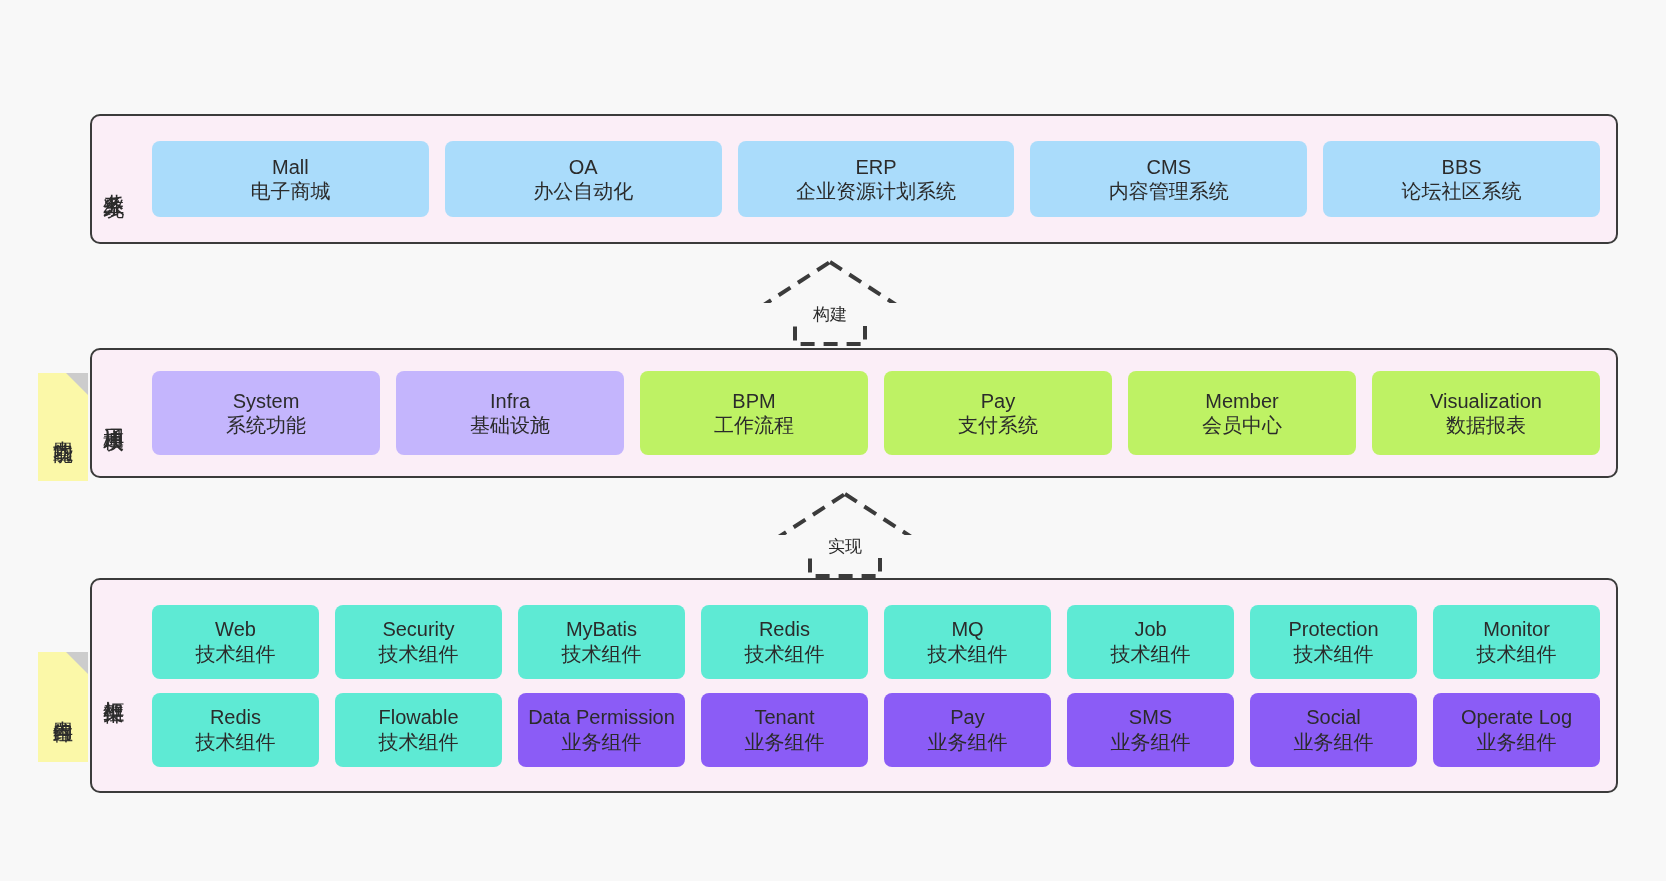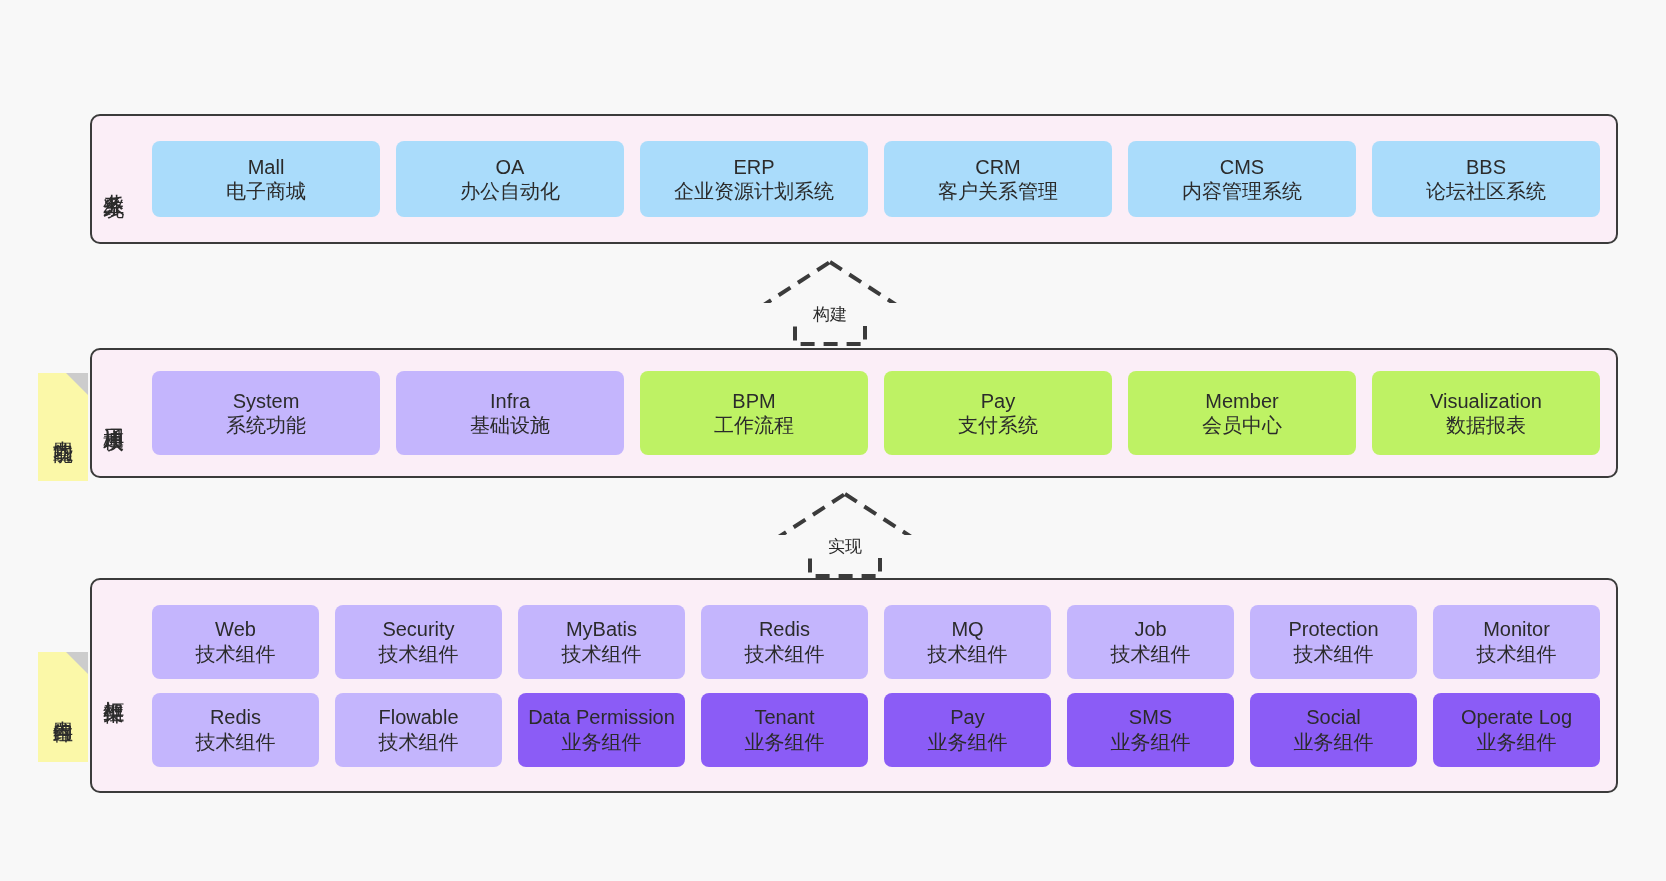--- a/index.html
+++ b/index.html
@@ -75,21 +75,21 @@
     line-height: 1.22;
     color: #2b2b2b;
     padding: 6px 4px;
   }
   .card .l1 { display: block; }
   .card .l2 { display: block; }
 
   .card.blue  { background: #aadcfb; }
   .card.red   { background: #c4b5fd; }
   .card.pink  { background: #bef264; }
-  .card.green { background: #c4b5fd; }
+  .card.green { background: #5eead4; }
   .card.lgreen{ background: #8b5cf6; }
 
   .h-biz  { height: 76px; }
   .h-mod  { height: 84px; }
   .h-comp { height: 74px; }
 
   
   .note {
     position: absolute;
     box-sizing: border-box;
@@ -146,24 +146,20 @@
     </div>
     <div class="card blue h-biz">
       <span class="l1">OA</span>
       <span class="l2">办公自动化</span>
     </div>
     <div class="card blue h-biz">
       <span class="l1">ERP</span>
       <span class="l2">企业资源计划系统</span>
     </div>
     <div class="card blue h-biz">
-      <span class="l1">CRM</span>
-      <span class="l2">客户关系管理</span>
-    </div>
-    <div class="card blue h-biz">
       <span class="l1">CMS</span>
       <span class="l2">内容管理系统</span>
     </div>
     <div class="card blue h-biz">
       <span class="l1">BBS</span>
       <span class="l2">论坛社区系统</span>
     </div>
   </div>
 </div>
 

